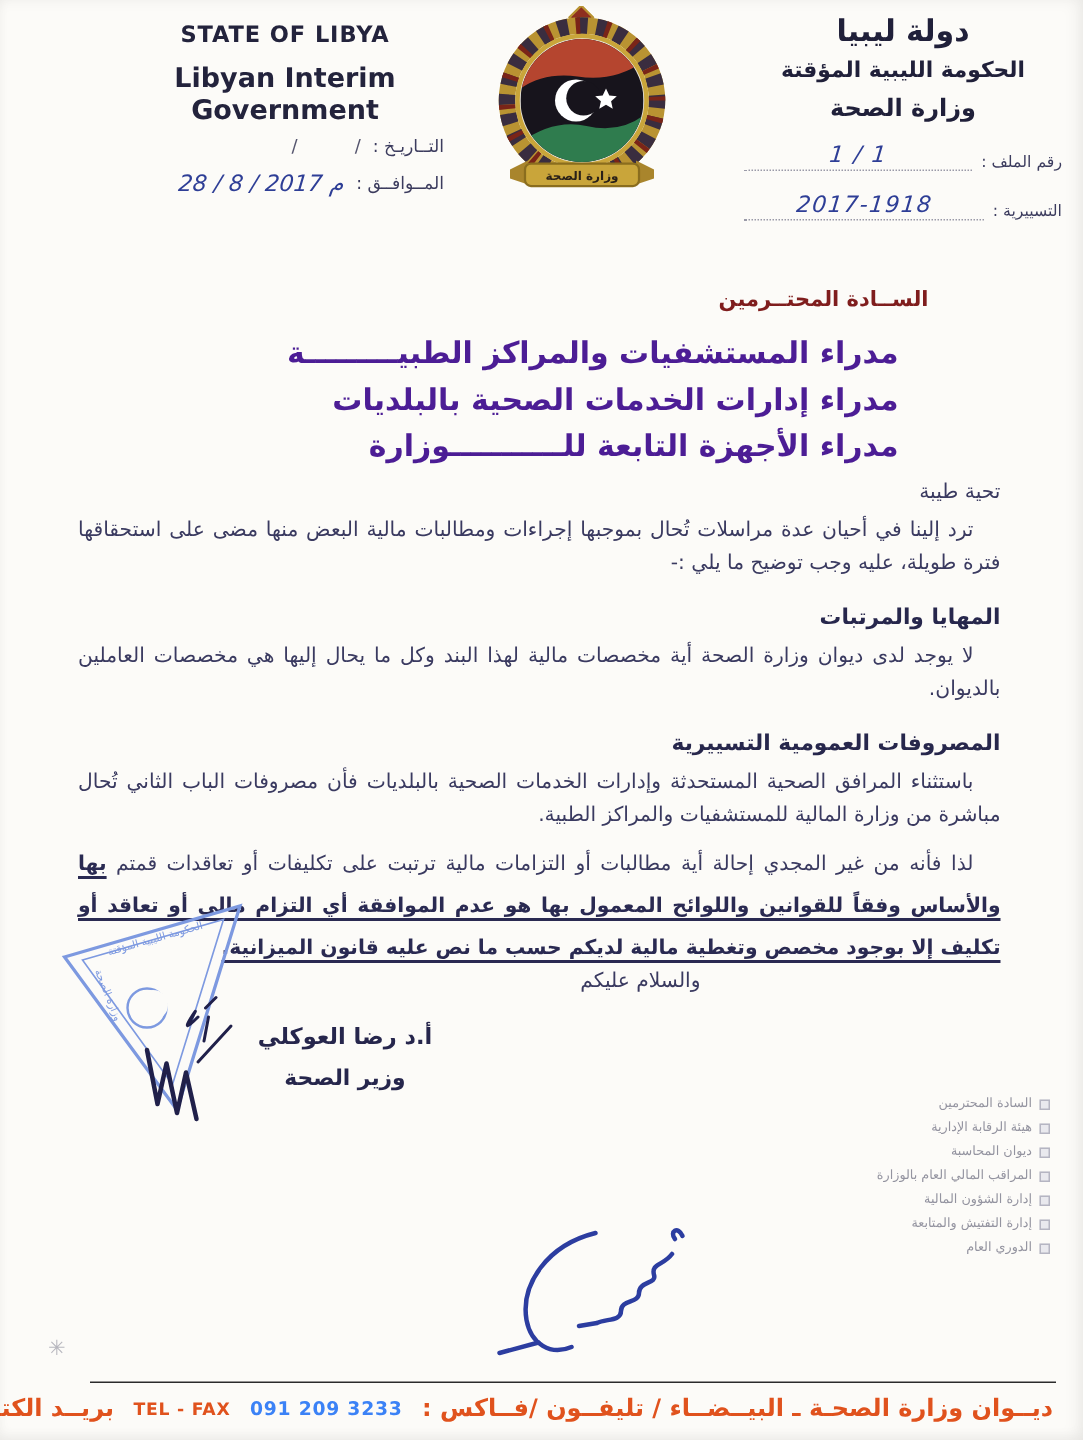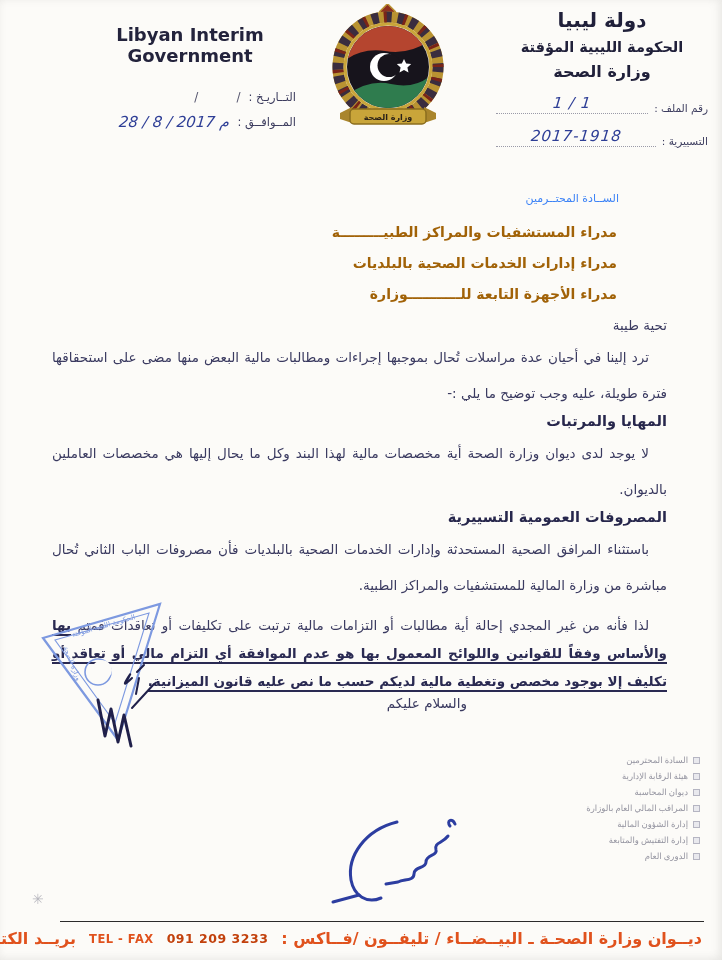--- a/index.html
+++ b/index.html
@@ -24,54 +24,55 @@
   .ar-header{position:absolute;right:14px;top:8px;width:212px;direction:rtl;text-align:center;color:#20203a;}
   .cal1{font-size:20px;font-weight:bold;}
   .cal2{font-size:14.5px;font-weight:bold;margin-top:7px;}
   .cal3{font-size:16px;font-weight:bold;margin-top:7px;}
   .meta-row{display:flex;align-items:flex-end;gap:6px;font-size:10.5px;color:#3c3c5e;margin-top:13px;text-align:right;}
   .meta-value{flex:1;border-bottom:1px dotted #9a9aa8;text-align:center;padding-bottom:1px;}
   .hand-file{font-size:15px;}
   .hand-ref{font-size:15px;}
   
   .body{position:absolute;right:55px;left:52px;top:192px;direction:rtl;color:#3a3a60;font-size:13.5px;}
-  .salutation{font-weight:normal;font-size:11px;color:#3b82f6;margin-right:48px;}
-  .recipients{margin-top:12px;margin-right:50px;font-weight:bold;font-size:14px;color:#a16207;line-height:31px;}
+  .salutation{font-weight:bold;font-size:14px;color:#7f1d1d;margin-right:48px;}
+  .recipients{margin-top:12px;margin-right:68px;font-weight:bold;font-size:20px;color:#4c1d95;line-height:31px;}
   .greeting{margin-top:7px;}
-  .para{text-align:justify;line-height:36px;text-indent:18px;margin-top:6px;}
-  .heading{font-weight:bold;font-size:14.5px;color:#27274c;margin-top:2px;}
+  .para{text-align:justify;line-height:22px;text-indent:18px;margin-top:6px;}
+  .heading{font-weight:bold;font-size:14.5px;color:#27274c;margin-top:18px;}
   .para4{text-align:justify;line-height:28px;text-indent:18px;margin-top:8px;}
   .bold-underline{font-weight:bold;color:#2a2a52;text-decoration:underline;text-underline-offset:4px;text-decoration-thickness:1.5px;}
   .closing{margin-right:200px;}
   .signature{position:absolute;left:150px;top:682px;width:160px;text-align:center;direction:rtl;color:#26264c;}
   .sig-name{font-weight:bold;font-size:15px;}
   .sig-title{font-weight:bold;font-size:14.5px;margin-top:11px;}
   
-  .cc{position:absolute;right:22px;top:752px;direction:rtl;font-size:8.5px;color:#9494a0;font-family:Liberation Serif, serif;}
+  .cc{position:absolute;right:22px;top:728px;direction:rtl;font-size:8.5px;color:#9494a0;}
   .cc-item{display:flex;align-items:center;gap:5px;line-height:16px;}
   .cc-bullet{width:5px;height:5px;border:1px solid #b5b5c2;background:#e9e9ee;flex:0 0 auto;}
   
   .stamp{position:absolute;left:36px;top:590px;}
   .squiggle{position:absolute;left:285px;top:812px;}
   .paper-mark{position:absolute;left:32px;top:891px;color:#8a8a98;font-size:14px;opacity:.6;}
   
   .footer-line{position:absolute;left:60px;right:18px;top:921px;border-top:1.6px solid #2b2b2b;}
   .footer{position:absolute;right:20px;left:55px;top:929px;direction:rtl;display:flex;align-items:center;gap:13px;font-weight:bold;white-space:nowrap;}
   .f-ar{color:#e0521d;font-size:16px;}
-  .f-num{direction:ltr;unicode-bidi:isolate;color:#c2410c;font-size:12.5px;letter-spacing:.5px;}
+  .f-num{direction:ltr;unicode-bidi:isolate;color:#3b82f6;font-size:12.5px;letter-spacing:.5px;}
   .f-telfax{color:#e0521d;font-size:11.5px;direction:ltr;unicode-bidi:isolate;letter-spacing:.5px;}
   .f-email{direction:ltr;unicode-bidi:isolate;display:flex;align-items:center;gap:5px;}
   .f-email-addr{color:#1c1c1c;font-size:12px;}
 </style>
 </head>
 <body>
 
 <div class="page">
 
   <div class="en-header">
+    <div class="en-country">STATE OF LIBYA</div>
     <div class="en-gov">Libyan Interim Government</div>
   </div>
 
   <div class="date-block">
     <div class="date-row">
       <span>التــاريـخ :</span>
       <span class="slashes">/          /</span>
     </div>
     <div class="date-row">
       <span>المــوافــق :</span>
@@ -134,20 +135,24 @@
     <div class="heading">المهايا والمرتبات</div>
     <div class="para">لا يوجد لدى ديوان وزارة الصحة أية مخصصات مالية لهذا البند وكل ما يحال إليها هي مخصصات العاملين بالديوان.</div>
     <div class="heading">المصروفات العمومية التسييرية</div>
     <div class="para">باستثناء المرافق الصحية المستحدثة وإدارات الخدمات الصحية بالبلديات فأن مصروفات الباب الثاني تُحال مباشرة من وزارة المالية للمستشفيات والمراكز الطبية.</div>
     <div class="para4">
       <span>لذا فأنه من غير المجدي إحالة أية مطالبات أو التزامات مالية ترتبت على تكليفات أو تعاقدات قمتم </span><span class="bold-underline">بها والأساس وفقاً للقوانين واللوائح المعمول بها هو عدم الموافقة أي التزام مالي أو تعاقد أو تكليف إلا بوجود مخصص وتغطية مالية لديكم حسب ما نص عليه قانون الميزانية.</span>
     </div>
     <div class="closing">والسلام عليكم</div>
   </div>
 
+  <div class="signature">
+    <div class="sig-name">أ.د رضا العوكلي</div>
+    <div class="sig-title">وزير الصحة</div>
+  </div>
 
   <div class="stamp">
     <svg width="135" height="158" viewBox="0 0 135 158">
       <g stroke="#7d99e0" fill="none">
         <path d="M7,48 L124,14 L82,150 Z" stroke-width="2.2"></path>
         <path d="M19,50 L113,23 L79,133 Z" stroke-width="1.1"></path>
         <circle cx="62" cy="82" r="13" stroke-width="1.6"></circle>
       </g>
       <circle cx="66" cy="80" r="10" fill="#fcfbf8"></circle>
       <text x="34" y="40" font-size="7" fill="#7d99e0" transform="rotate(-16 60 34)">الحكومة الليبية المؤقتة</text>

